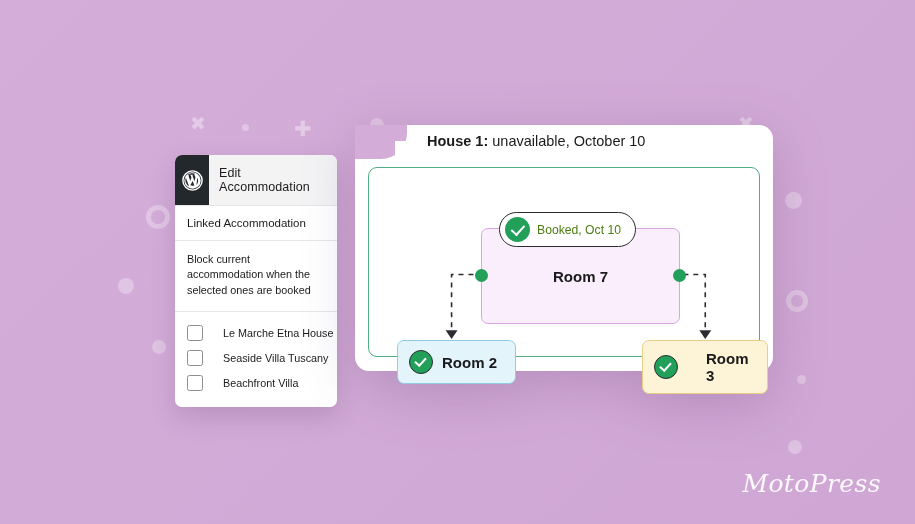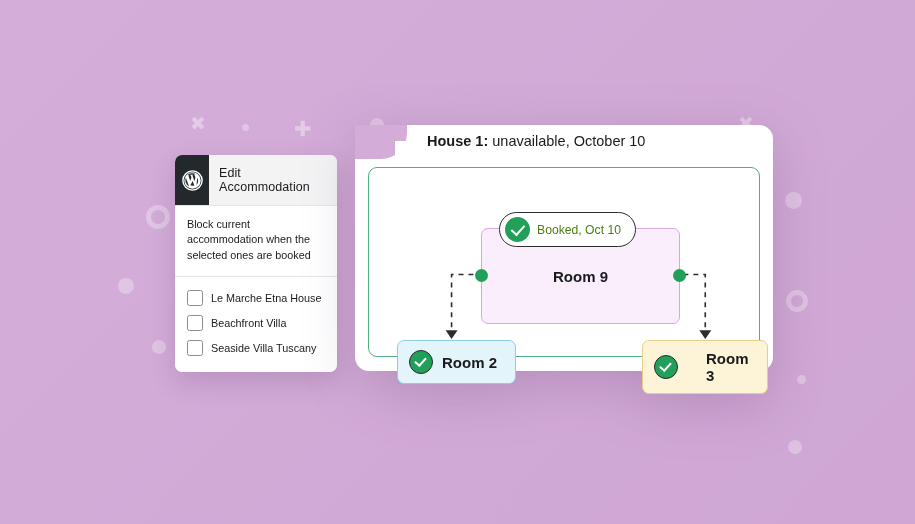--- a/index.html
+++ b/index.html
@@ -44,21 +44,21 @@
   .sb-sub{
     padding:11px 12px;font-size:11.5px;color:#1b1b1d;
     border-bottom:1px solid #e6e6e8;
   }
   .sb-desc{
     padding:11px 12px 13px 12px;font-size:10.8px;color:#1b1b1d;
     line-height:1.42;border-bottom:1px solid #e6e6e8;font-weight:400;
   }
   .sb-list{padding:9px 0 11px 0;}
   .sb-item{
-    display:flex;align-items:center;gap:8px;padding:4.5px 12px;
+    display:flex;align-items:center;gap:20px;padding:4.5px 12px;
   }
   .cb{
     width:14px;height:14px;min-width:14px;border:1px solid #8d8d92;
     border-radius:2.5px;background:#fff;position:relative;
   }
   .cb.checked::after{
     content:"";position:absolute;left:3.6px;top:.6px;
     width:4px;height:8px;border:solid #2271b1;border-width:0 2px 2px 0;
     transform:rotate(43deg);
   }
@@ -178,39 +178,40 @@
     <div class="sb-head">
       <div class="wp-badge">
         <svg width="21" height="21" viewBox="0 0 24 24" aria-hidden="true">
           <circle cx="12" cy="12" r="11" fill="none" stroke="#ffffff" stroke-width="1.6"></circle>
           <path fill="#ffffff" d="M12 2.6A9.4 9.4 0 1 0 21.4 12 9.41 9.41 0 0 0 12 2.6zm0 1.1a8.26 8.26 0 0 1 3.3.69h-.12a1.05 1.05 0 0 0-1.02 1.08c0 .5.29.92.6 1.42a3.2 3.2 0 0 1 .5 1.67 7.4 7.4 0 0 1-.48 2.12l-.62 2.07-2.25-6.69c.38-.02.71-.06.71-.06.33-.4.29-.56-.05-.54 0 0-1.02.08-1.68.08-.62 0-1.66-.08-1.66-.08-.34-.02-.38.52-.04.54 0 0 .31.04.65.06l.95 2.6-1.33 3.99-2.22-6.59c.38-.02.72-.06.72-.06.34-.4.3-.56-.04-.54 0 0-1.02.08-1.68.08l-.4-.01A8.28 8.28 0 0 1 12 3.7zM4.33 8.62l3.68 10.08A8.3 8.3 0 0 1 4.33 8.62zm7.9 3.84l1.87 5.12a8.28 8.28 0 0 1-4.62-.1zm4.86-.72a7.87 7.87 0 0 0 .5-2.5 5.25 5.25 0 0 0-.1-1.03 8.28 8.28 0 0 1-.98 9.03z"></path>
         </svg>
       </div>
       <div class="sb-head-title">Edit Accommodation</div>
     </div>
 
+    <div class="sb-sub">Linked Accommodation</div>
 
     <div class="sb-desc">Block current accommodation when the selected ones are booked</div>
 
     <div class="sb-list">
 
       <div class="sb-item">
         <span class="cb"></span>
         <span class="sb-item-label">Le Marche Etna House</span>
       </div>
 
 
       <div class="sb-item">
         <span class="cb"></span>
-        <span class="sb-item-label">Beachfront Villa</span>
+        <span class="sb-item-label">Seaside Villa Tuscany</span>
       </div>
 
       <div class="sb-item">
         <span class="cb"></span>
-        <span class="sb-item-label">Seaside Villa Tuscany</span>
+        <span class="sb-item-label">Beachfront Villa</span>
       </div>
 
     </div>
   </div>
 
   <div id="panel">
     <div id="panel-bg"></div>
     <div id="panel-tab"></div>
 
     <div class="panel-title">
@@ -224,35 +225,36 @@
         <path d="M 105 107 L 83 107 L 83 163" fill="none" stroke="#2c2c30" stroke-width="1.6" stroke-dasharray="5,5"></path>
         <path d="M 77 163 L 83 172 L 89 163 Z" fill="#2c2c30"></path>
 
         <path d="M 316 107 L 338 107 L 338 163" fill="none" stroke="#2c2c30" stroke-width="1.6" stroke-dasharray="5,5"></path>
         <path d="M 332 163 L 338 172 L 344 163 Z" fill="#2c2c30"></path>
       </svg>
 
       <div class="room1">
         <span class="port left"></span>
         <span class="port right"></span>
-        <span class="rlabel">Room 9</span>
+        <span class="rlabel">Room 7</span>
       </div>
 
       <div class="badge">
         <span class="chk"></span>
         <span class="btext">Booked, Oct 10</span>
       </div>
 
       <div class="roomsm" id="room2">
         <span class="chk sm"></span>
         <span class="rlabel">Room 2</span>
       </div>
 
       <div class="roomsm" id="room3">
         <span class="chk sm"></span>
         <span class="rlabel">Room 3</span>
       </div>
 
     </div>
   </div>
 
+  <div id="brand">MotoPress</div>
 
 </div>
 
 </body></html>

